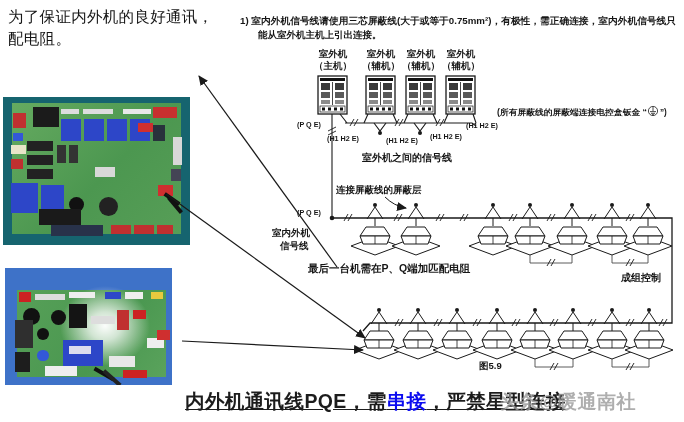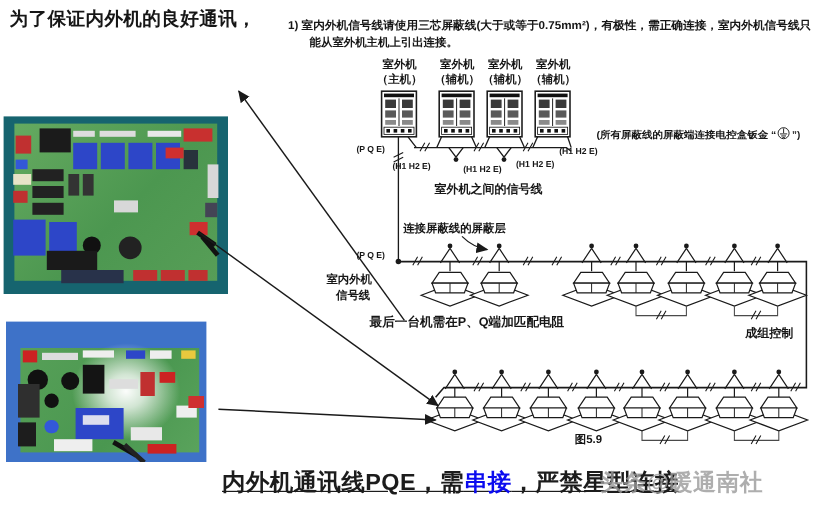--- a/index.html
+++ b/index.html
@@ -1,19 +1,19 @@
 <!DOCTYPE html>
 <html><head>
 <meta charset="utf-8">
 <style>
   html,body{margin:0;padding:0;background:#fff;}
   .stage{position:relative;width:684px;height:422px;background:#fff;overflow:hidden;
          font-family:"Liberation Sans",sans-serif;}
   
-  .topnote{position:absolute;left:8px;top:6px;width:236px;font-size:15.5px;font-weight:700;
+  .topnote{position:absolute;left:8px;top:6px;width:236px;font-size:15.5px;font-weight:400;
            line-height:1.42;color:#161616;letter-spacing:.3px;}
   
   .photo{position:absolute;overflow:hidden;}
   #photo1{left:3px;top:97px;width:187px;height:148px;background:#16646f;}
   #photo1 .board{position:absolute;left:9px;top:6px;right:9px;bottom:11px;
                  background:linear-gradient(135deg,#65aa60,#4c9750 55%,#579e57);}
   #photo2{left:5px;top:268px;width:167px;height:117px;background:#3e72c8;}
   #photo2 .board{position:absolute;left:12px;top:22px;right:6px;bottom:8px;
                  background:linear-gradient(125deg,#57a058,#4a9750 60%,#5aa35c);}
   #photo2 .flash{position:absolute;left:55px;top:18px;width:90px;height:80px;
@@ -29,20 +29,21 @@
              color:#9a9a9a;opacity:.8;white-space:nowrap;letter-spacing:.5px;}
   text{fill:#161616;}
 </style>
 </head>
 <body>
 
 <div class="stage">
 
   <div class="topnote">
     <div>为了保证内外机的良好通讯，</div>
+    <div>配电阻。</div>
   </div>
 
   <div class="photo" id="photo1">
     <div class="board"></div>
   <div class="cmp" style="left: 30px; top: 10px; width: 26px; height: 20px; background: rgb(27, 27, 27);"></div>
       <div class="cmp" style="left: 58px; top: 12px; width: 18px; height: 5px; background: rgb(221, 221, 221);"></div>
       <div class="cmp" style="left: 80px; top: 12px; width: 30px; height: 5px; background: rgb(221, 221, 221);"></div>
       <div class="cmp" style="left: 120px; top: 12px; width: 28px; height: 5px; background: rgb(232, 232, 232);"></div>
       <div class="cmp" style="left: 150px; top: 10px; width: 24px; height: 11px; background: rgb(200, 48, 47);"></div>
       <div class="cmp" style="left: 58px; top: 22px; width: 20px; height: 22px; background: rgb(45, 70, 200);"></div>

